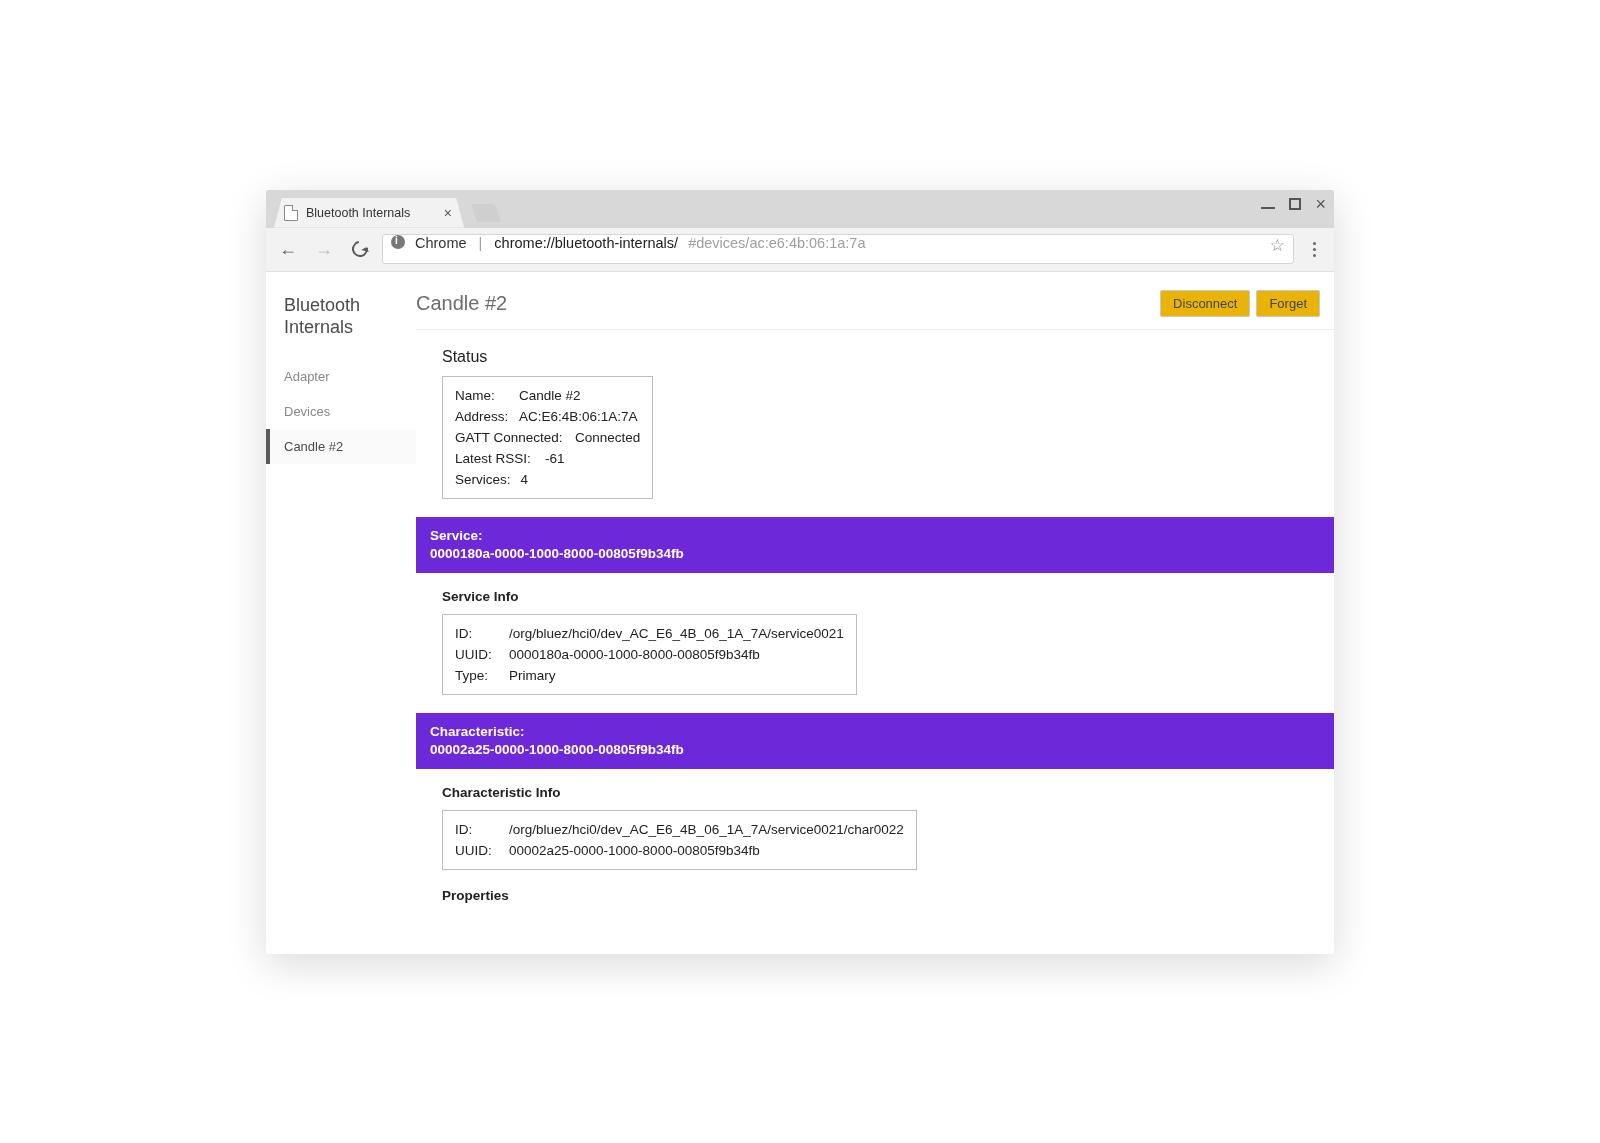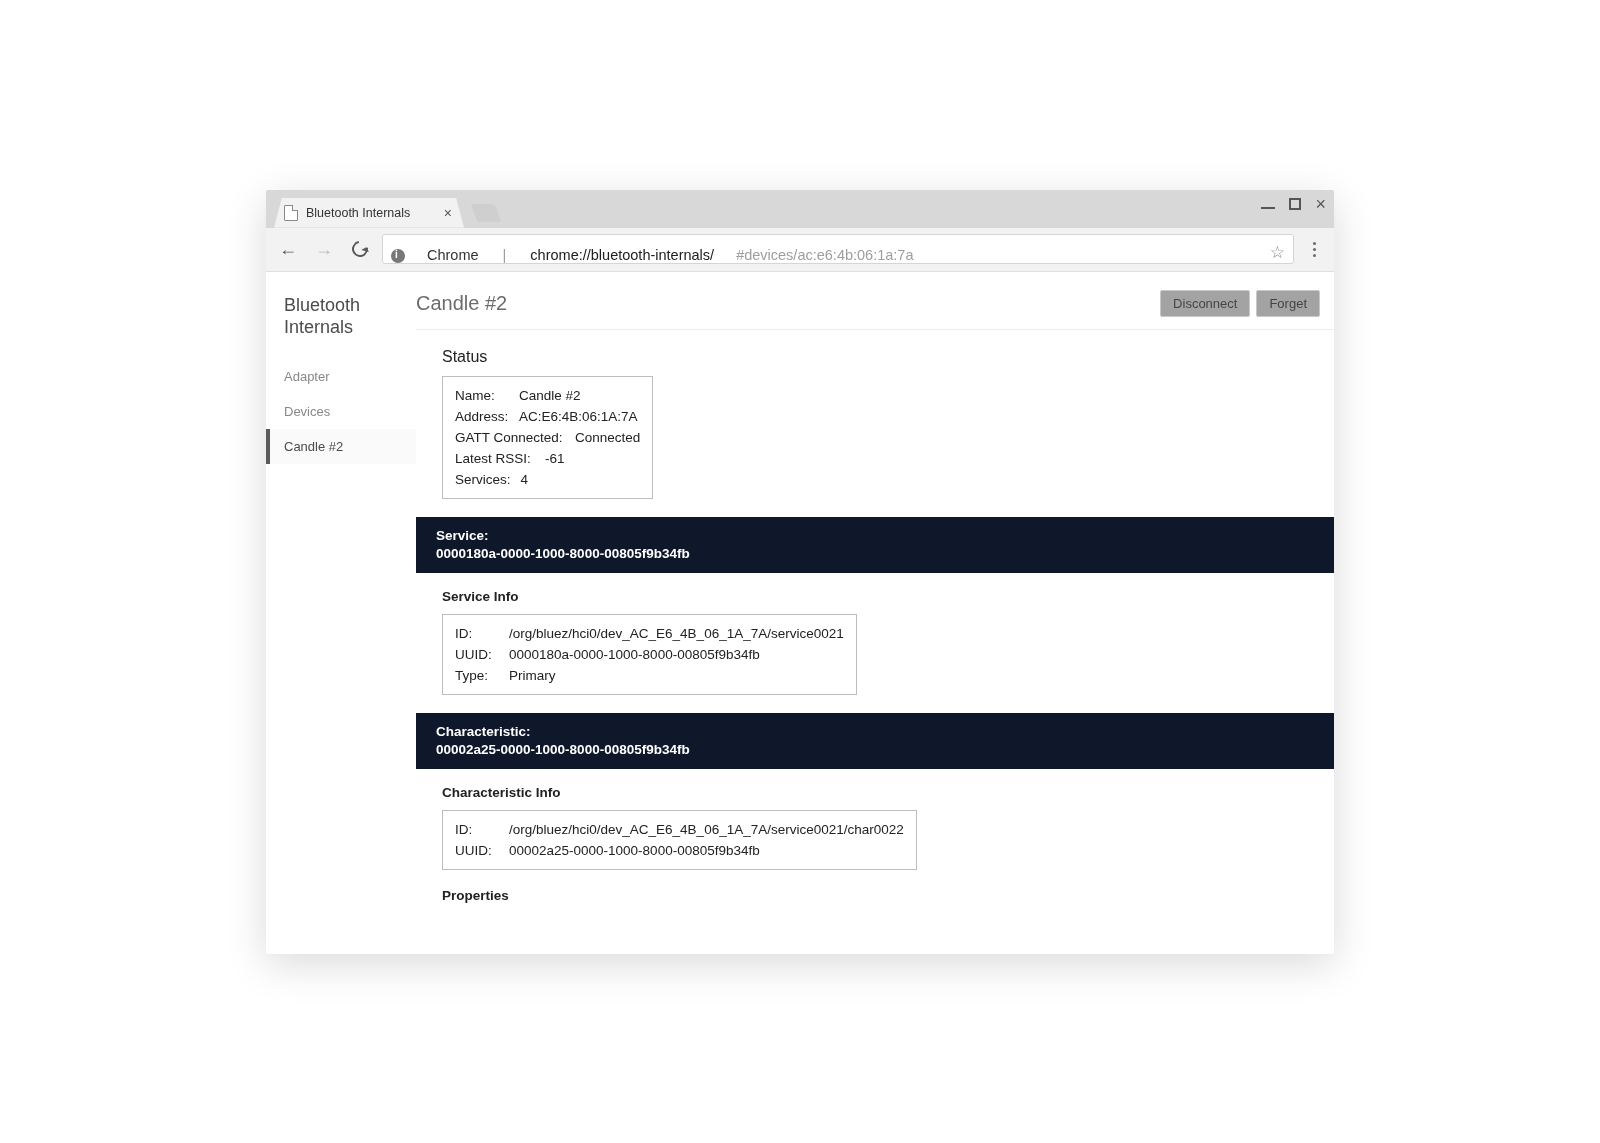--- a/index.html
+++ b/index.html
@@ -112,25 +112,25 @@
     border:4px solid transparent; border-bottom-color:#5a5a5a;
     transform: rotate(-20deg);
   }
   .omnibox {
     flex: 1;
     height: 30px;
     background: #fff;
     border: 1px solid #d5d5d5;
     border-radius: 3px;
     display: flex;
-    align-items: flex-end;
+    align-items: flex-start;
     padding: 0 8px;
     font-size: 14.5px;
     color: #333;
-    gap: 22px;
+    gap: 10px;
     overflow:hidden;
   }
   .omnibox .origin-icon {
     width:14px;height:14px;border-radius:50%;background:#787878;position:relative;
   }
   .omnibox .origin-icon::after{
     content:"i"; color:#fff; font-size:10px; font-weight:bold;
     position:absolute; top:0; left:4px;
   }
   .omnibox .scheme { color:#333; }
@@ -185,21 +185,21 @@
     padding: 0 14px 12px 0;
     margin-bottom: 18px;
   }
   .page-header h1 {
     font-size: 20px;
     font-weight: 400;
     color: #6c6c6c;
   }
   .page-header .btns { margin-left:auto; display:flex; gap:6px; }
   .page-header button {
-    background:#a3a3a3;
+    background:#eab308;
     border:1px solid #c8c8c8;
     padding: 5px 12px;
     font-size: 13px;
     color:#444;
     cursor:pointer;
     border-radius:2px;
   }
   .section-title {
     font-size: 16px;
     font-weight: 400;
@@ -212,25 +212,25 @@
     padding: 8px 12px;
     font-size: 13.5px;
     width: fit-content;
   }
   .kv { display:flex; gap:10px; padding:3px 0; }
   .kv .k { min-width: 54px; color:#222;}
   .kv .k.wide { min-width: 110px; }
   .kv .k.mid { min-width: 40px; }
   .kv .v { color:#222; }
   .blue-bar {
-    background:#0f172a;
+    background:#6d28d9;
     color:#fff;
     font-weight:600;
     font-size:13.5px;
-    padding: 10px 20px;
+    padding: 10px 14px;
     line-height:1.35;
   }
   .sub-title {
     font-size:13.5px;
     font-weight:700;
     margin: 16px 0 10px 26px;
   }
   .info-box .kv .k { min-width:44px; }
 </style>
 </head>

